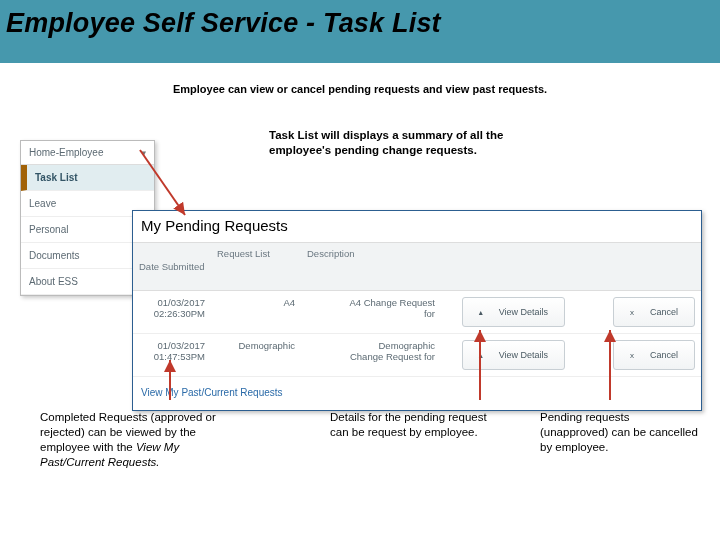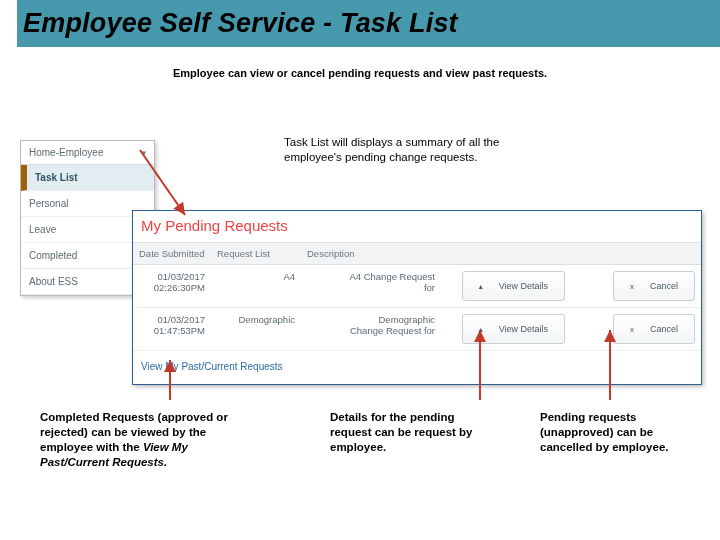--- a/index.html
+++ b/index.html
@@ -6,22 +6,21 @@
   body {
     width: 720px;
     height: 540px;
     font-family: "Segoe UI", Arial, sans-serif;
     background: #fff;
     position: relative;
     overflow: hidden;
   }
   .title-banner {
     background: #4698ad;
-    padding: 8px 6px 8px 6px;
-    margin-left: 17px;
+    padding: 8px 6px 24px 6px;
   }
   .title-banner h1 {
     font-size: 27px;
     font-weight: 700;
     color: #000;
     font-style: italic;
     letter-spacing: 0.2px;
   }
   .intro {
     text-align: center;
@@ -61,55 +60,54 @@
   .sidebar .item.active {
     background: #e1edf0;
     color: #356;
     font-weight: 600;
     border-left: 6px solid #a16207;
   }
 
   
   .desc-top {
     position: absolute;
-    left: 284px;
+    left: 269px;
     top: 128px;
     width: 240px;
     font-size: 11.5px;
-    font-weight: 400;
+    font-weight: 700;
     line-height: 1.3;
-    margin-top: 7px;
   }
 
   
   .panel {
     position: absolute;
     left: 132px;
     top: 210px;
     width: 570px;
     border: 1px solid #2c5e90;
     background: #fff;
     box-shadow: 2px 2px 4px rgba(0,0,0,0.25);
     font-size: 10px;
     color: #5c6a73;
   }
   .panel-title {
-    color: #ef4444;
+    color: #000000;
     font-size: 15px;
     padding: 6px 8px 8px 8px;
   }
   .table-header {
     display: flex;
     background: #f1f3f4;
     border-top: 1px solid #ddd;
     border-bottom: 1px solid #ddd;
     font-size: 9.5px;
     color: #6a7780;
   }
-  .col-date   { width: 78px;  padding: 5px 6px; }
+  .col-date   { width: 78px;  padding: 18px 6px; }
   .col-type   { width: 90px;  padding: 5px 6px; }
   .col-desc   { width: 140px; padding: 5px 6px; }
   .col-act1   { width: 130px; padding: 5px 6px; }
   .col-act2   { flex: 1;      padding: 5px 6px; }
   .row {
     display: flex;
     border-bottom: 1px solid #eee;
     font-size: 9.5px;
   }
   .row span { padding: 6px 6px; text-align: right; }
@@ -139,21 +137,21 @@
     position: absolute;
     left: 0; top: 0;
     width: 720px; height: 540px;
     pointer-events: none;
   }
 
   
   .callout {
     position: absolute;
     font-size: 11.5px;
-    font-weight: 700;
+    font-weight: 400;
     line-height: 1.3;
   }
   .callout .ital { font-style: italic; }
   .c1 { left: 40px;  top: 410px; width: 200px; }
   .c2 { left: 330px; top: 410px; width: 160px; }
   .c3 { left: 540px; top: 410px; width: 160px; }
 </style>
 </head>
 <body>
 
@@ -162,23 +160,23 @@
 </div>
 
 <p class="intro">Employee can view or cancel pending requests and view past requests.</p>
 
 <div class="sidebar">
   <div class="header">
     <span>Home-Employee</span>
     <span class="chev">▾</span>
   </div>
   <div class="item active"><span>Task List</span></div>
+  <div class="item"><span>Leave</span></div>
   <div class="item"><span>Personal</span></div>
-  <div class="item"><span>Leave</span></div>
-  <div class="item"><span>Completed</span></div>
+  <div class="item"><span>Documents</span></div>
   <div class="item"><span>About ESS</span></div>
 </div>
 
 <div class="desc-top">Task List will displays a summary of all the employee's pending change requests.</div>
 
 <div class="panel">
   <div class="panel-title">My Pending Requests</div>
   <div class="table-header">
     <span class="col-date">Date Submitted</span>
     <span class="col-type">Request List</span>

